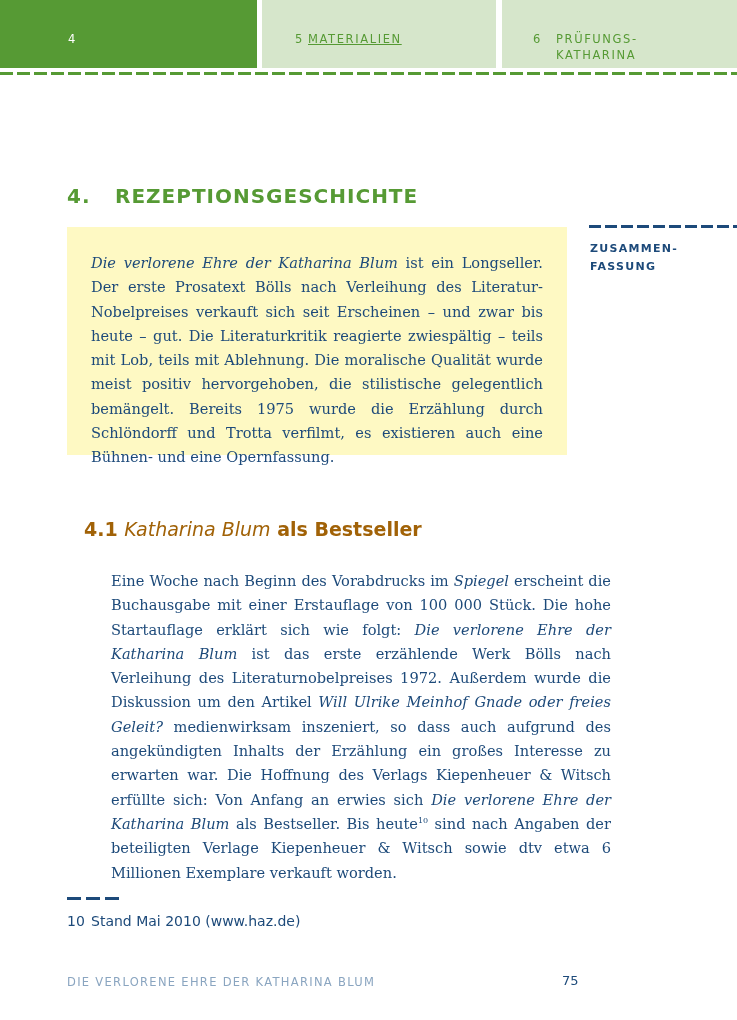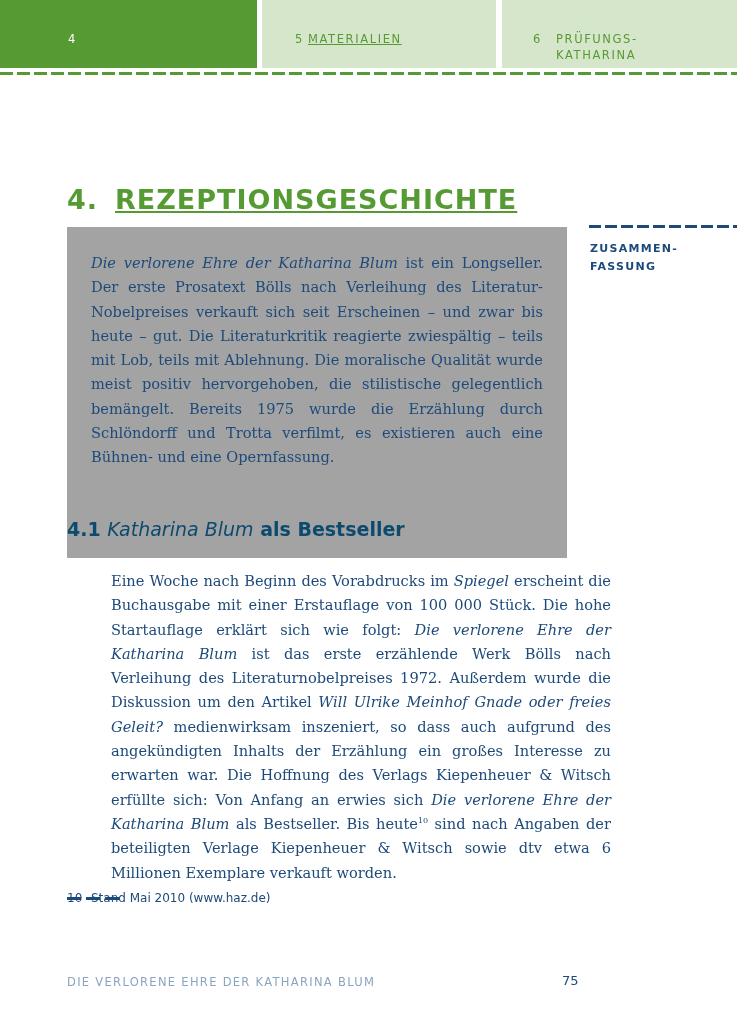--- a/index.html
+++ b/index.html
@@ -8,34 +8,34 @@
   .tab .num { position:absolute; top:31px; }
   .tab .lbl { position:absolute; top:31px; white-space:pre-line; }
   .tab-active { left:0; width:257px; background:#569a34; color:#ffffff; }
   .tab-active .num { left:68px; } .tab-active .lbl { left:90px; }
   .tab-2 { left:262px; width:234px; background:#d6e6cb; color:#569a34; }
   .tab-2 .num { left:33px; } .tab-2 .lbl { left:46px;text-decoration:underline; }
   .tab-3 { left:502px; width:235px; background:#d6e6cb; color:#569a34; }
   .tab-3 .num { left:31px; } .tab-3 .lbl { left:54px; }
   .dashline { position:absolute; top:72px; left:0; width:737px; height:3px;
     background:repeating-linear-gradient(to right, #569a34 0 13px, transparent 13px 17px); }
-  .chapter-title { position:absolute; left:67px; top:184px; font-family:"DejaVu Sans", sans-serif; font-weight:bold; font-size:27px; color:#569a34; letter-spacing:1px;text-decoration:underline; }
+  .chapter-title { position:absolute; left:67px; top:184px; font-family:"DejaVu Sans", sans-serif; font-weight:bold; font-size:20px; color:#569a34; letter-spacing:1px; }
   .chapter-title .cnum { display:inline-block; width:48px; }
   .side-dash { position:absolute; left:589px; top:225px; width:148px; height:3px;
     background:repeating-linear-gradient(to right, #1d4a7a 0 12px, transparent 12px 16px); }
   .side-label { position:absolute; left:590px; top:240px; font-family:"DejaVu Sans", sans-serif; font-weight:bold; font-size:11px; letter-spacing:1.3px; line-height:18px; color:#1d4a7a; white-space:pre-line; }
-  .summary-box { position:absolute; left:67px; top:227px; width:500px; height:331px; background:#a3a3a3; }
+  .summary-box { position:absolute; left:67px; top:227px; width:500px; height:228px; background:#fef9c3; }
   .summary-text { position:absolute; left:24px; top:24px; width:452px; font-family:"DejaVu Serif", serif; font-size:14.6px; line-height:24.3px; color:#1d4a7a; text-align:justify; }
-  .section-title { position:absolute; left:67px; top:518px; font-family:"DejaVu Sans", sans-serif; font-weight:bold; font-size:19px; color:#0c4a6e; }
+  .section-title { position:absolute; left:84px; top:518px; font-family:"DejaVu Sans", sans-serif; font-weight:bold; font-size:19px; color:#a16207; }
   .section-title i { font-weight:normal; font-style:italic; }
   .body-text { position:absolute; left:67px; top:569px; width:500px; font-family:"DejaVu Serif", serif; font-size:14.6px; line-height:24.3px; color:#1d4a7a; text-align:justify;margin-left:44px; }
   .body-text sup { font-size:8px; vertical-align:6px; line-height:0; }
   .fn-dash { position:absolute; left:67px; top:897px; width:54px; height:3px;
     background:repeating-linear-gradient(to right, #1d4a7a 0 14px, transparent 14px 19px); }
-  .footnote { position:absolute; left:67px; top:891px; font-family:"DejaVu Sans", sans-serif; font-size:12px; color:#1d4a7a; }
+  .footnote { position:absolute; left:67px; top:913px; font-family:"DejaVu Sans", sans-serif; font-size:14px; color:#1d4a7a; }
   .footnote .fnum { display:inline-block; width:24px; }
   .running-title { position:absolute; left:67px; top:975px; font-family:"DejaVu Sans", sans-serif; font-size:11.5px; letter-spacing:1.3px; color:#8aa5c0; }
   .page-num { position:absolute; left:548px; top:973px; font-family:"DejaVu Sans", sans-serif; font-size:13px; color:#1d4a7a;margin-left:14px; }
 </style>
 </head>
 <body>
 
 <div class="tab tab-active">
   <span class="num">4</span>
 </div>

